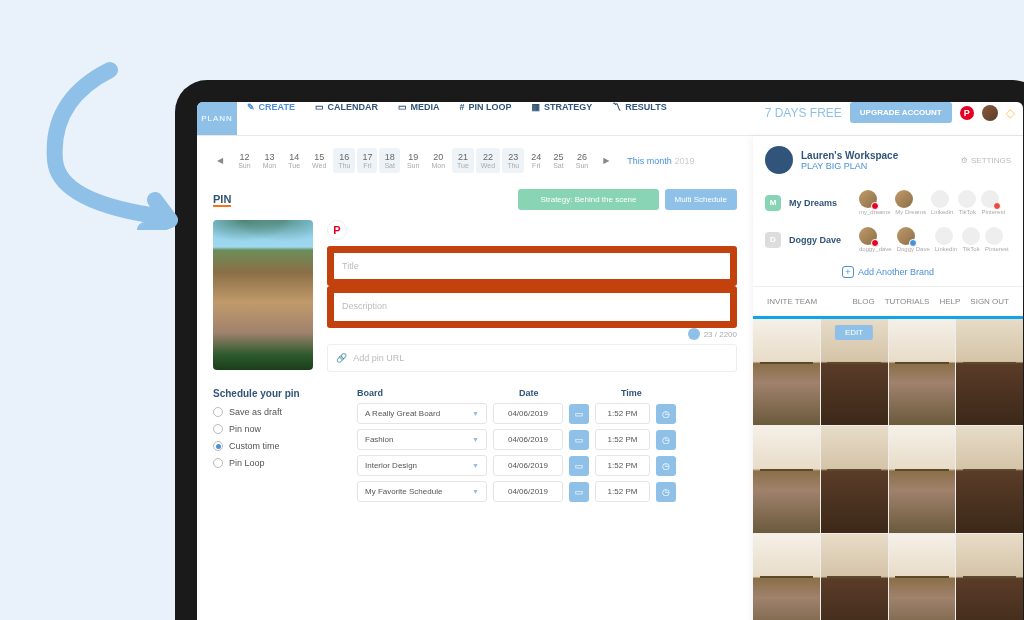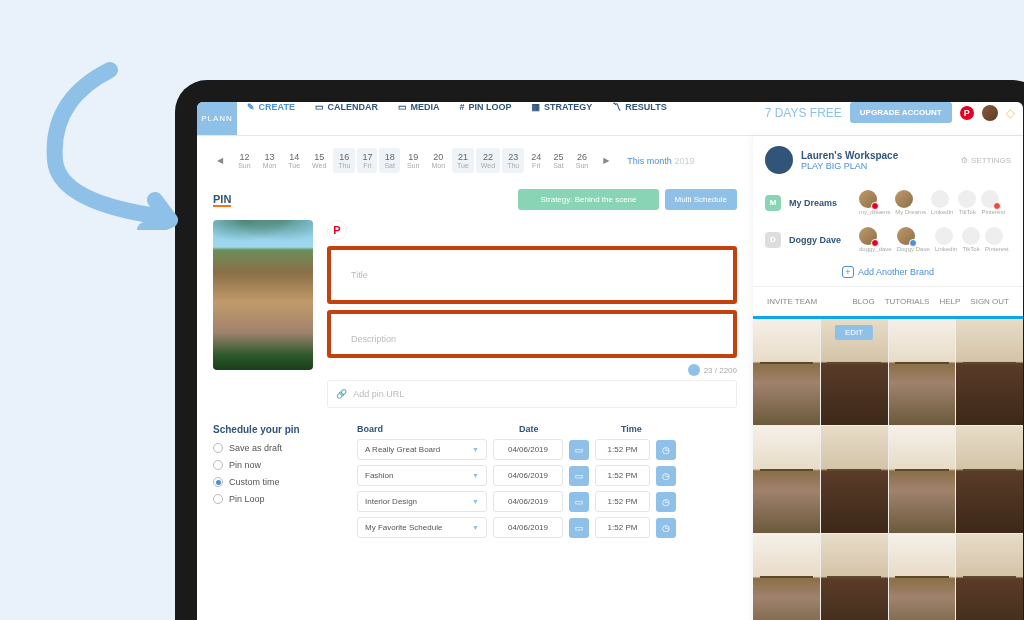--- a/index.html
+++ b/index.html
@@ -31,21 +31,21 @@
 .pinhead h2{font-size:11px;color:#31557a;border-bottom:2px solid #f97316;}
 .pinhead .sp{flex:1}
 .btn-strat{background:#89d4b5;color:#fff;padding:6px 22px;font-size:8px;border-radius:3px;margin-right:6px}
 .btn-multi{background:#8fc1e8;color:#fff;padding:6px 10px;font-size:8px;border-radius:3px}
 .pinrow{display:flex;gap:14px;margin-bottom:16px}
 .pinimg{width:100px;height:150px;border-radius:4px;background:linear-gradient(to bottom,#87ceeb 0%,#a0d8ef 18%,#6b8e5a 20%,#8b6f47 35%,#c19a6b 55%,#a0826d 75%,#2d5a2d 90%,#1a3d1a 100%);position:relative;overflow:hidden}
 .pinimg::before{content:"";position:absolute;top:0;left:0;right:0;height:30px;background:radial-gradient(ellipse at 30% 0%,rgba(45,90,45,.6) 0%,transparent 50%),radial-gradient(ellipse at 70% 0%,rgba(45,90,45,.5) 0%,transparent 50%)}
 .pinform{flex:1}
 .pin-circle{width:20px;height:20px;border:1px solid #eee;border-radius:50%;display:flex;align-items:center;justify-content:center;margin-bottom:6px}
 .pin-circle .p{color:#e60023;font-weight:bold;font-size:11px}
-.inp{border:4px solid #c2410c;border-radius:3px;padding:20px;font-size:9px;color:#bbb;margin-bottom:6px;width:100%}
+.inp{border:7px solid #c2410c;border-radius:3px;padding:8px;font-size:9px;color:#bbb;width:100%}
 .desc{height:42px}
 .counter{text-align:right;font-size:8px;color:#aaa;display:flex;justify-content:flex-end;align-items:center;gap:4px;margin-bottom:4px}
 .counter .ico{width:12px;height:12px;border-radius:50%;background:#8fc1e8;display:inline-block}
 .urlrow{display:flex;align-items:center;gap:6px;border:1px solid #eee;border-radius:3px;padding:8px;font-size:9px;color:#bbb}
 .lower{display:flex;gap:24px}
 .sched{width:120px}
 .sched h3{font-size:10px;color:#31557a;margin-bottom:8px}
 .radio{display:flex;align-items:center;gap:6px;font-size:9px;color:#555;margin-bottom:7px;cursor:pointer}
 .rdot{width:10px;height:10px;border:1px solid #bbb;border-radius:50%;display:flex;align-items:center;justify-content:center}
 .rdot.on::after{content:"";width:5px;height:5px;background:#4a90d9;border-radius:50%}

